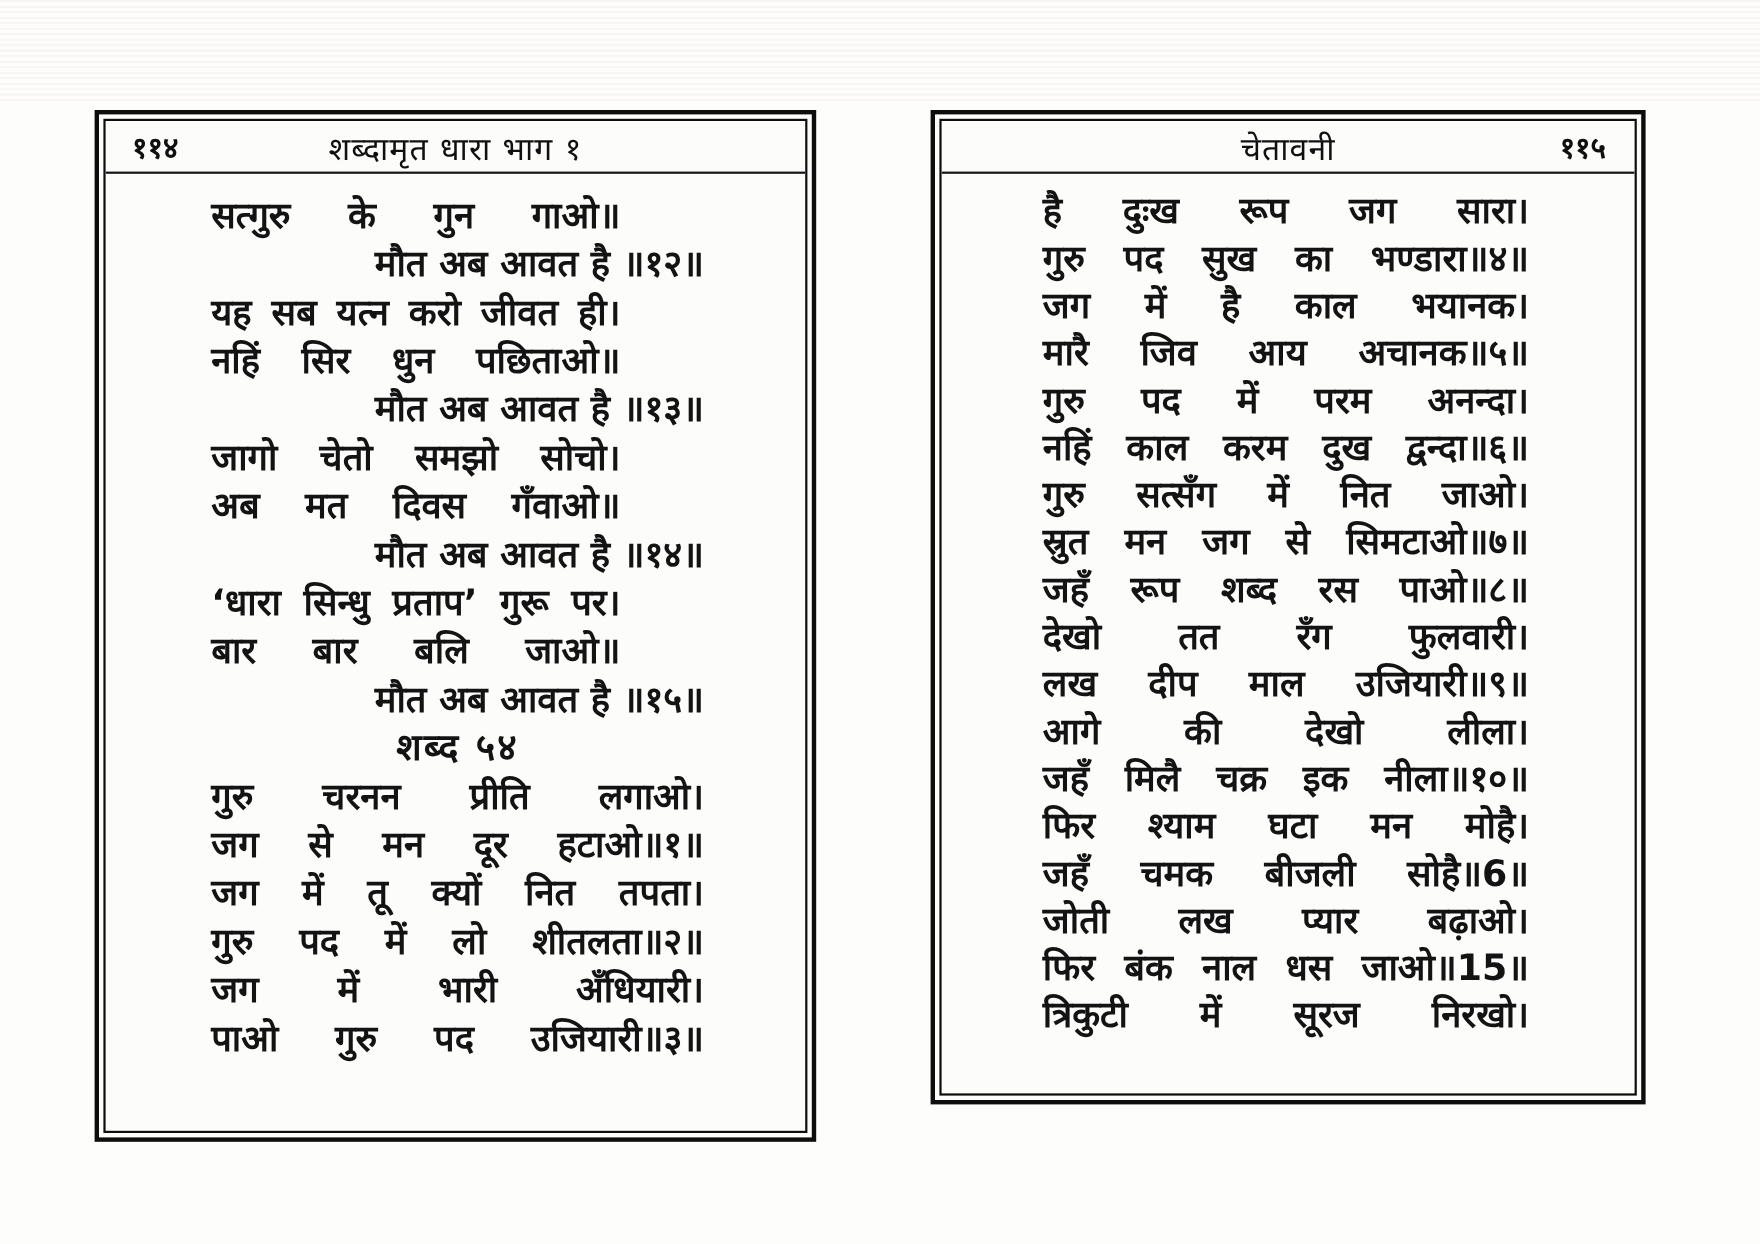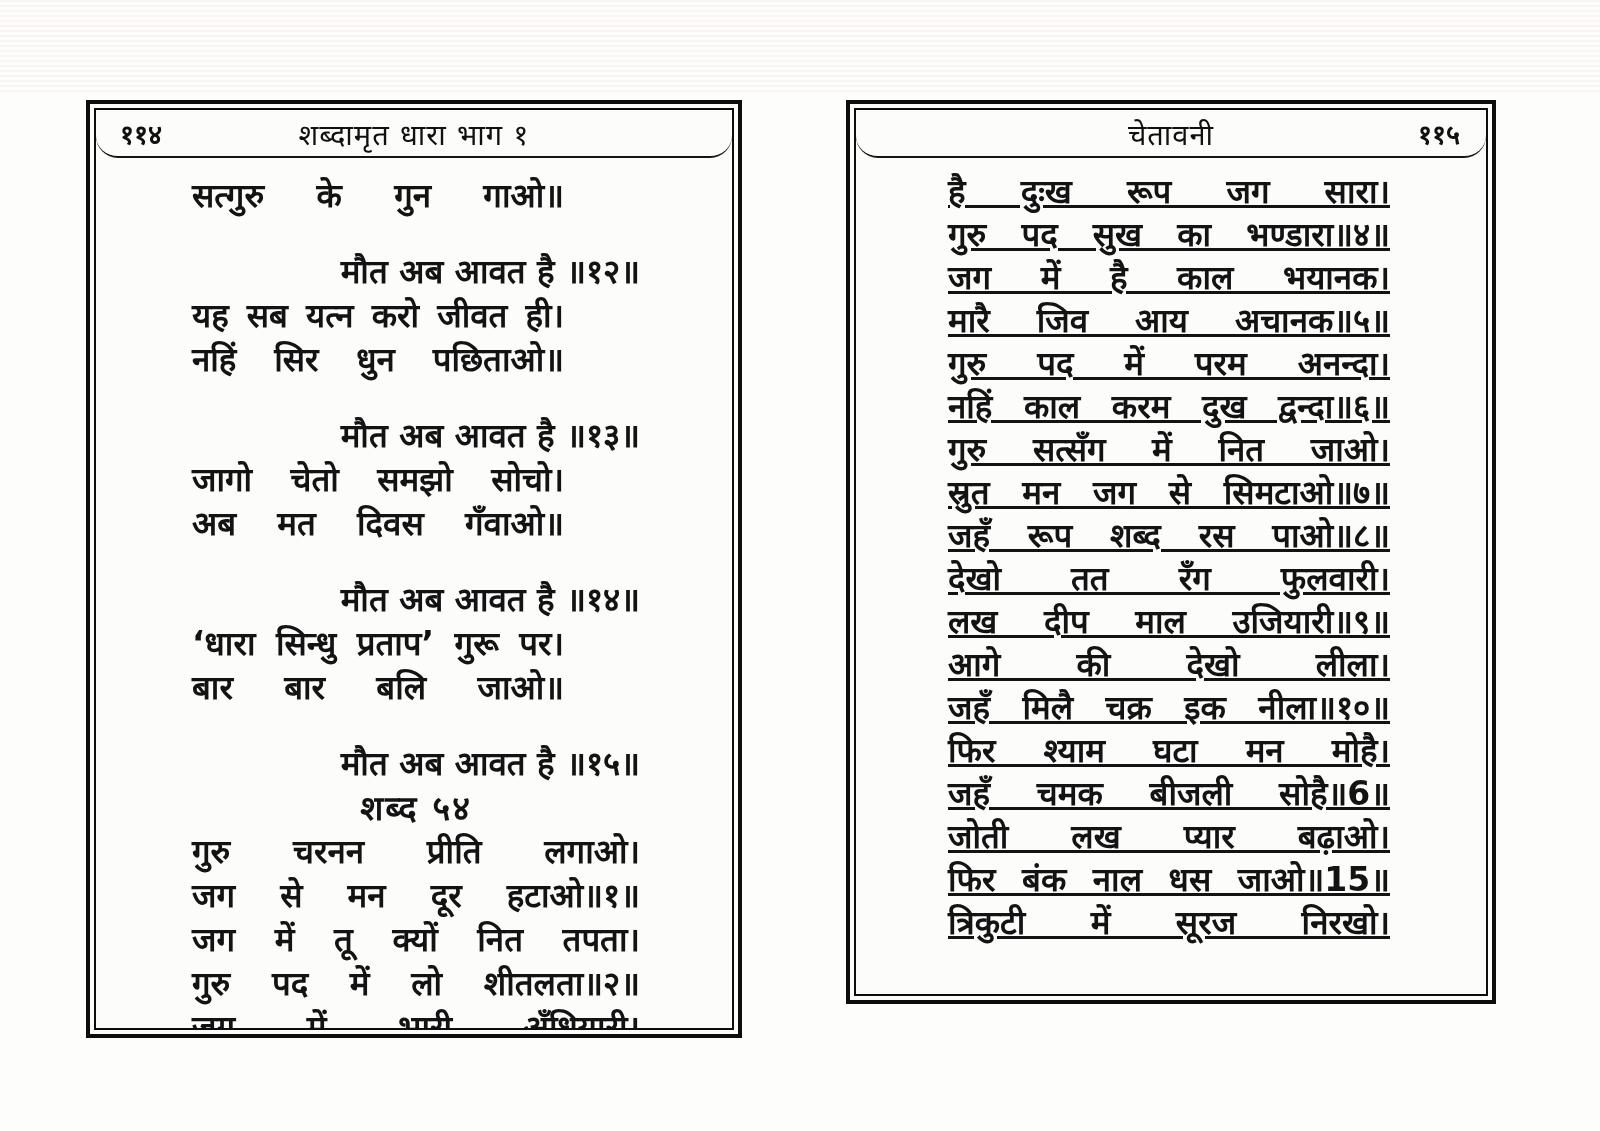--- a/index.html
+++ b/index.html
@@ -43,21 +43,20 @@
     display: flex;
     flex-direction: column;
     overflow: hidden;
   }
   .page-header {
     position: relative;
     flex: 0 0 46px;
     border-bottom: 2px solid #141414;
     display: flex;
     align-items: center;
-    border-radius: 22px;
   }
   .page-title {
     position: absolute;
     left: 0;
     right: 0;
     text-align: center;
     font-size: 29px;
     color: #101010;
     letter-spacing: 1px;
   }
@@ -68,21 +67,21 @@
     color: #101010;
   }
   .num-left  { left: 24px; }
   .num-right { right: 26px; }
 
   .page-content {
     flex: 1 1 auto;
     color: #131313;
   }
   #left-content  { padding: 16px 92px 0 96px; }
-  #right-content { padding: 12px 96px 0 92px; text-decoration: underline; }
+  #right-content { padding: 12px 96px 0 92px; }
 
   .line {
     font-size: 33px;
     font-weight: bold;
     color: #131313;
     line-height: 44px;
     height: 44px;
     text-justify: inter-word;
   }
   #right-content .line { line-height: 43px; height: 43px; }
@@ -91,21 +90,20 @@
     text-align: justify;
     text-align-last: justify;
   }
   .verse-narrow {
     width: 372px;
     text-align: justify;
     text-align-last: justify;
   }
   .refrain {
     text-align: right;
-    margin-top: 32px;
   }
   .heading {
     text-align: center;
     font-size: 34px;
     letter-spacing: 2px;
   }
 </style>
 </head>
 <body>
 

